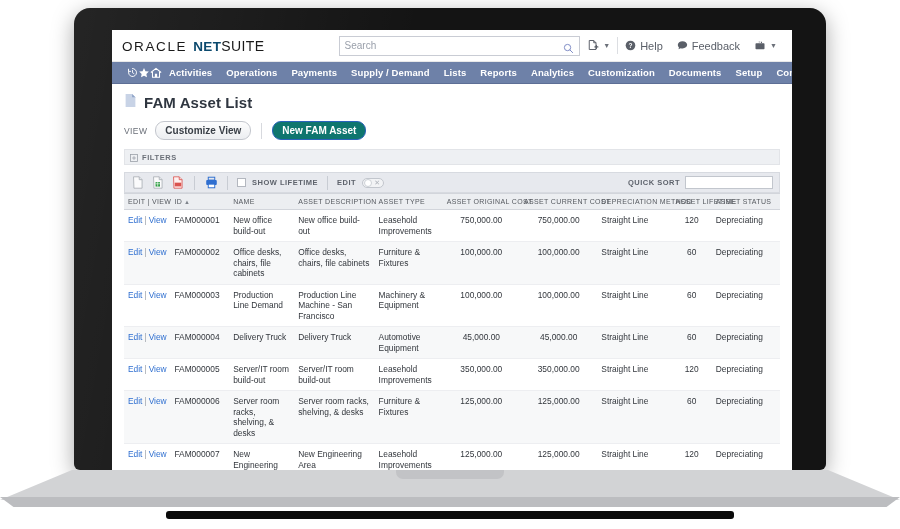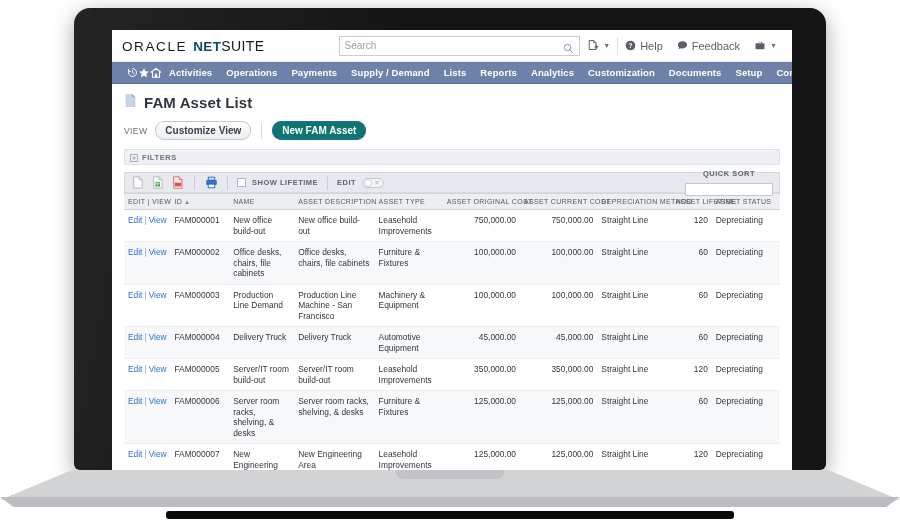--- a/index.html
+++ b/index.html
@@ -145,37 +145,37 @@
   .tb-check {
     width: 9px; height: 9px; background: #fff; border: 1px solid #b3b7bf;
   }
   .tb-text { font-size: 7.5px; font-weight: 700; color: #5e636c; letter-spacing: .5px; }
   .toggle {
     width: 22px; height: 10px; border-radius: 6px; background: #f2f3f5;
     border: 1px solid #c2c6cd; display: flex; align-items: center; padding: 1px;
   }
   .toggle .knob { width: 8px; height: 8px; border-radius: 50%; background: #fff; border:1px solid #cdd1d7; }
   .toggle .x { margin-left: 2px; font-size: 7px; color: #b0b4bb; line-height: 1; }
-  #quicksort-wrap { margin-left: auto; display: flex; align-items: center; gap: 5px; flex-direction: column; }
+  #quicksort-wrap { margin-left: auto; display: flex; align-items: center; gap: 5px; }
   #quicksort-input { width: 88px; height: 13px; background: #fff; border: 1px solid #c2c6cd; }
 
   
   #table-wrap { margin: 0 12px; }
   table { width: 100%; border-collapse: collapse; table-layout: fixed; }
   thead th {
     background: #eceef1; border-bottom: 1px solid #d2d5db; border-top: 1px solid #d2d5db;
     font-size: 7px; font-weight: 400; color: #55595f; letter-spacing: .35px;
     text-align: left; padding: 4px 4px; white-space: nowrap; vertical-align: middle;
   }
   thead th.num { text-align: right; }
   tbody td {
     font-size: 8.4px; color: #32363c; padding: 5px 4px;
     border-bottom: 1px solid #edeef1; vertical-align: top; line-height: 1.25;
   }
-  tbody td.num { text-align: right; }
+  tbody td.num { text-align: center; }
   tbody tr:nth-child(even) { background: #f7f8f9; }
   .lnk { color: #2f6fd0; }
   .sep-pipe { color: #9aa0a8; padding: 0 2px; }
   .sort-caret { font-size: 6px; color: #7e838b; margin-left: 2px; }
 
   
   col.c-edit   { width: 7.5%; }
   col.c-id     { width: 9.5%; }
   col.c-name   { width: 10.5%; }
   col.c-desc   { width: 13%; }

